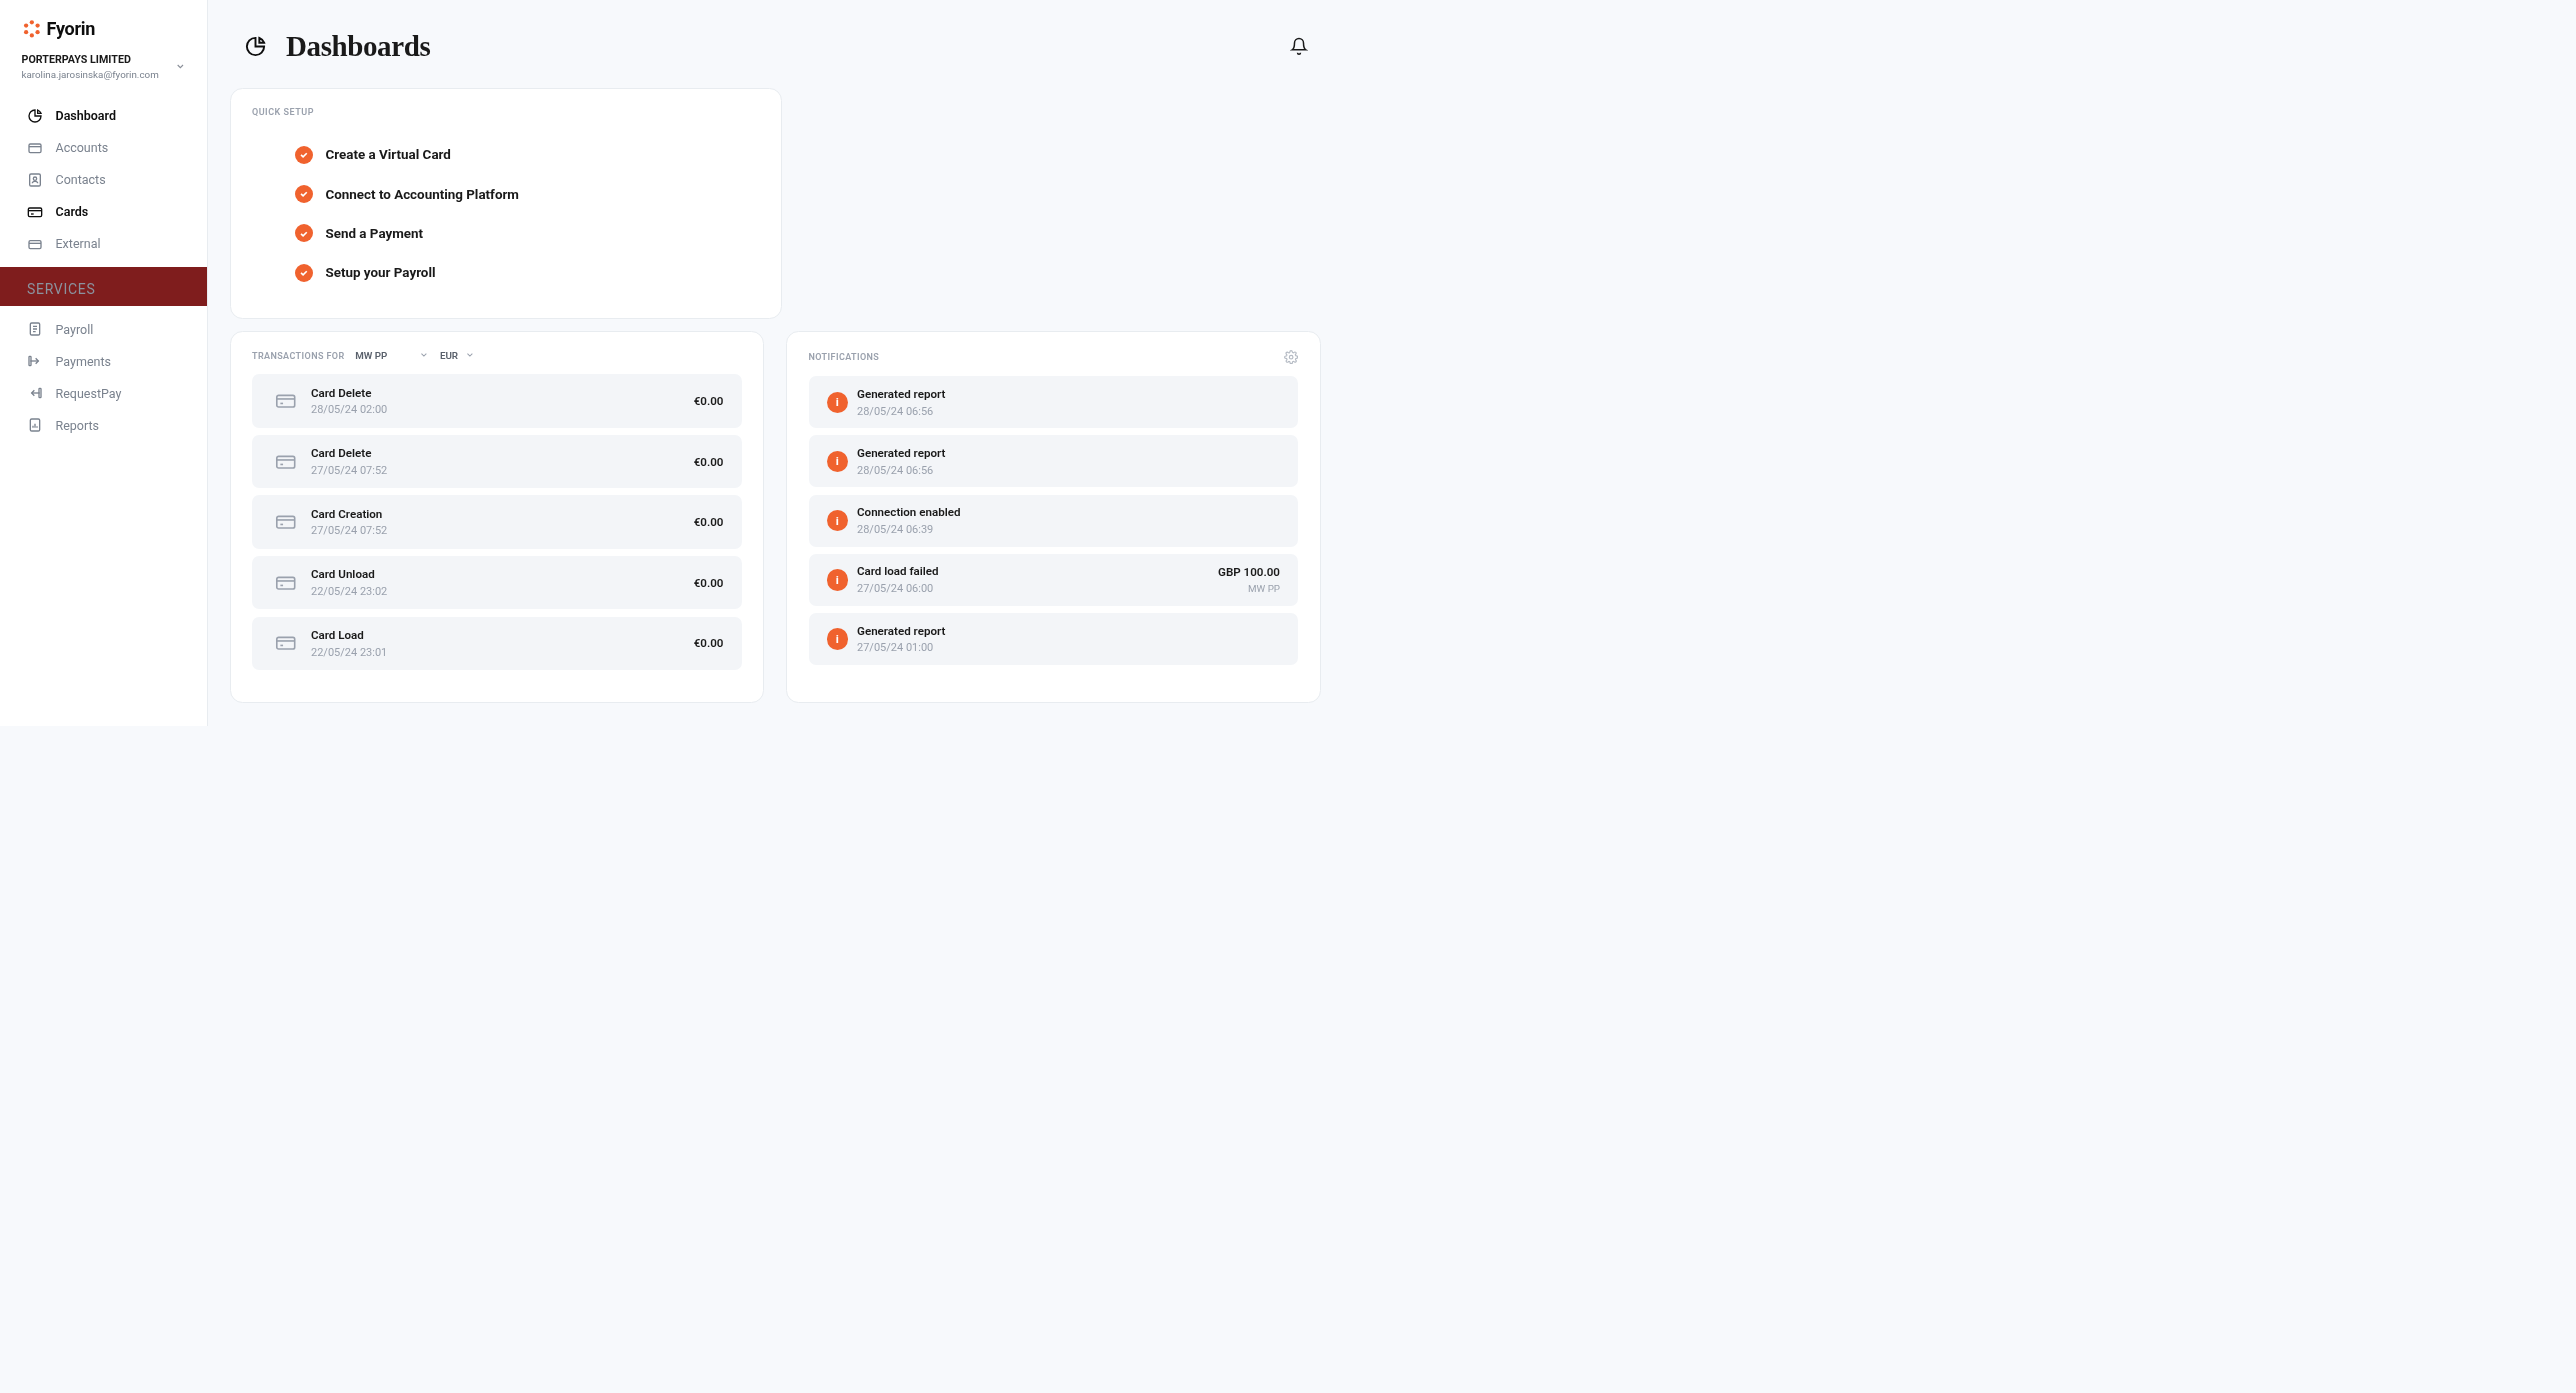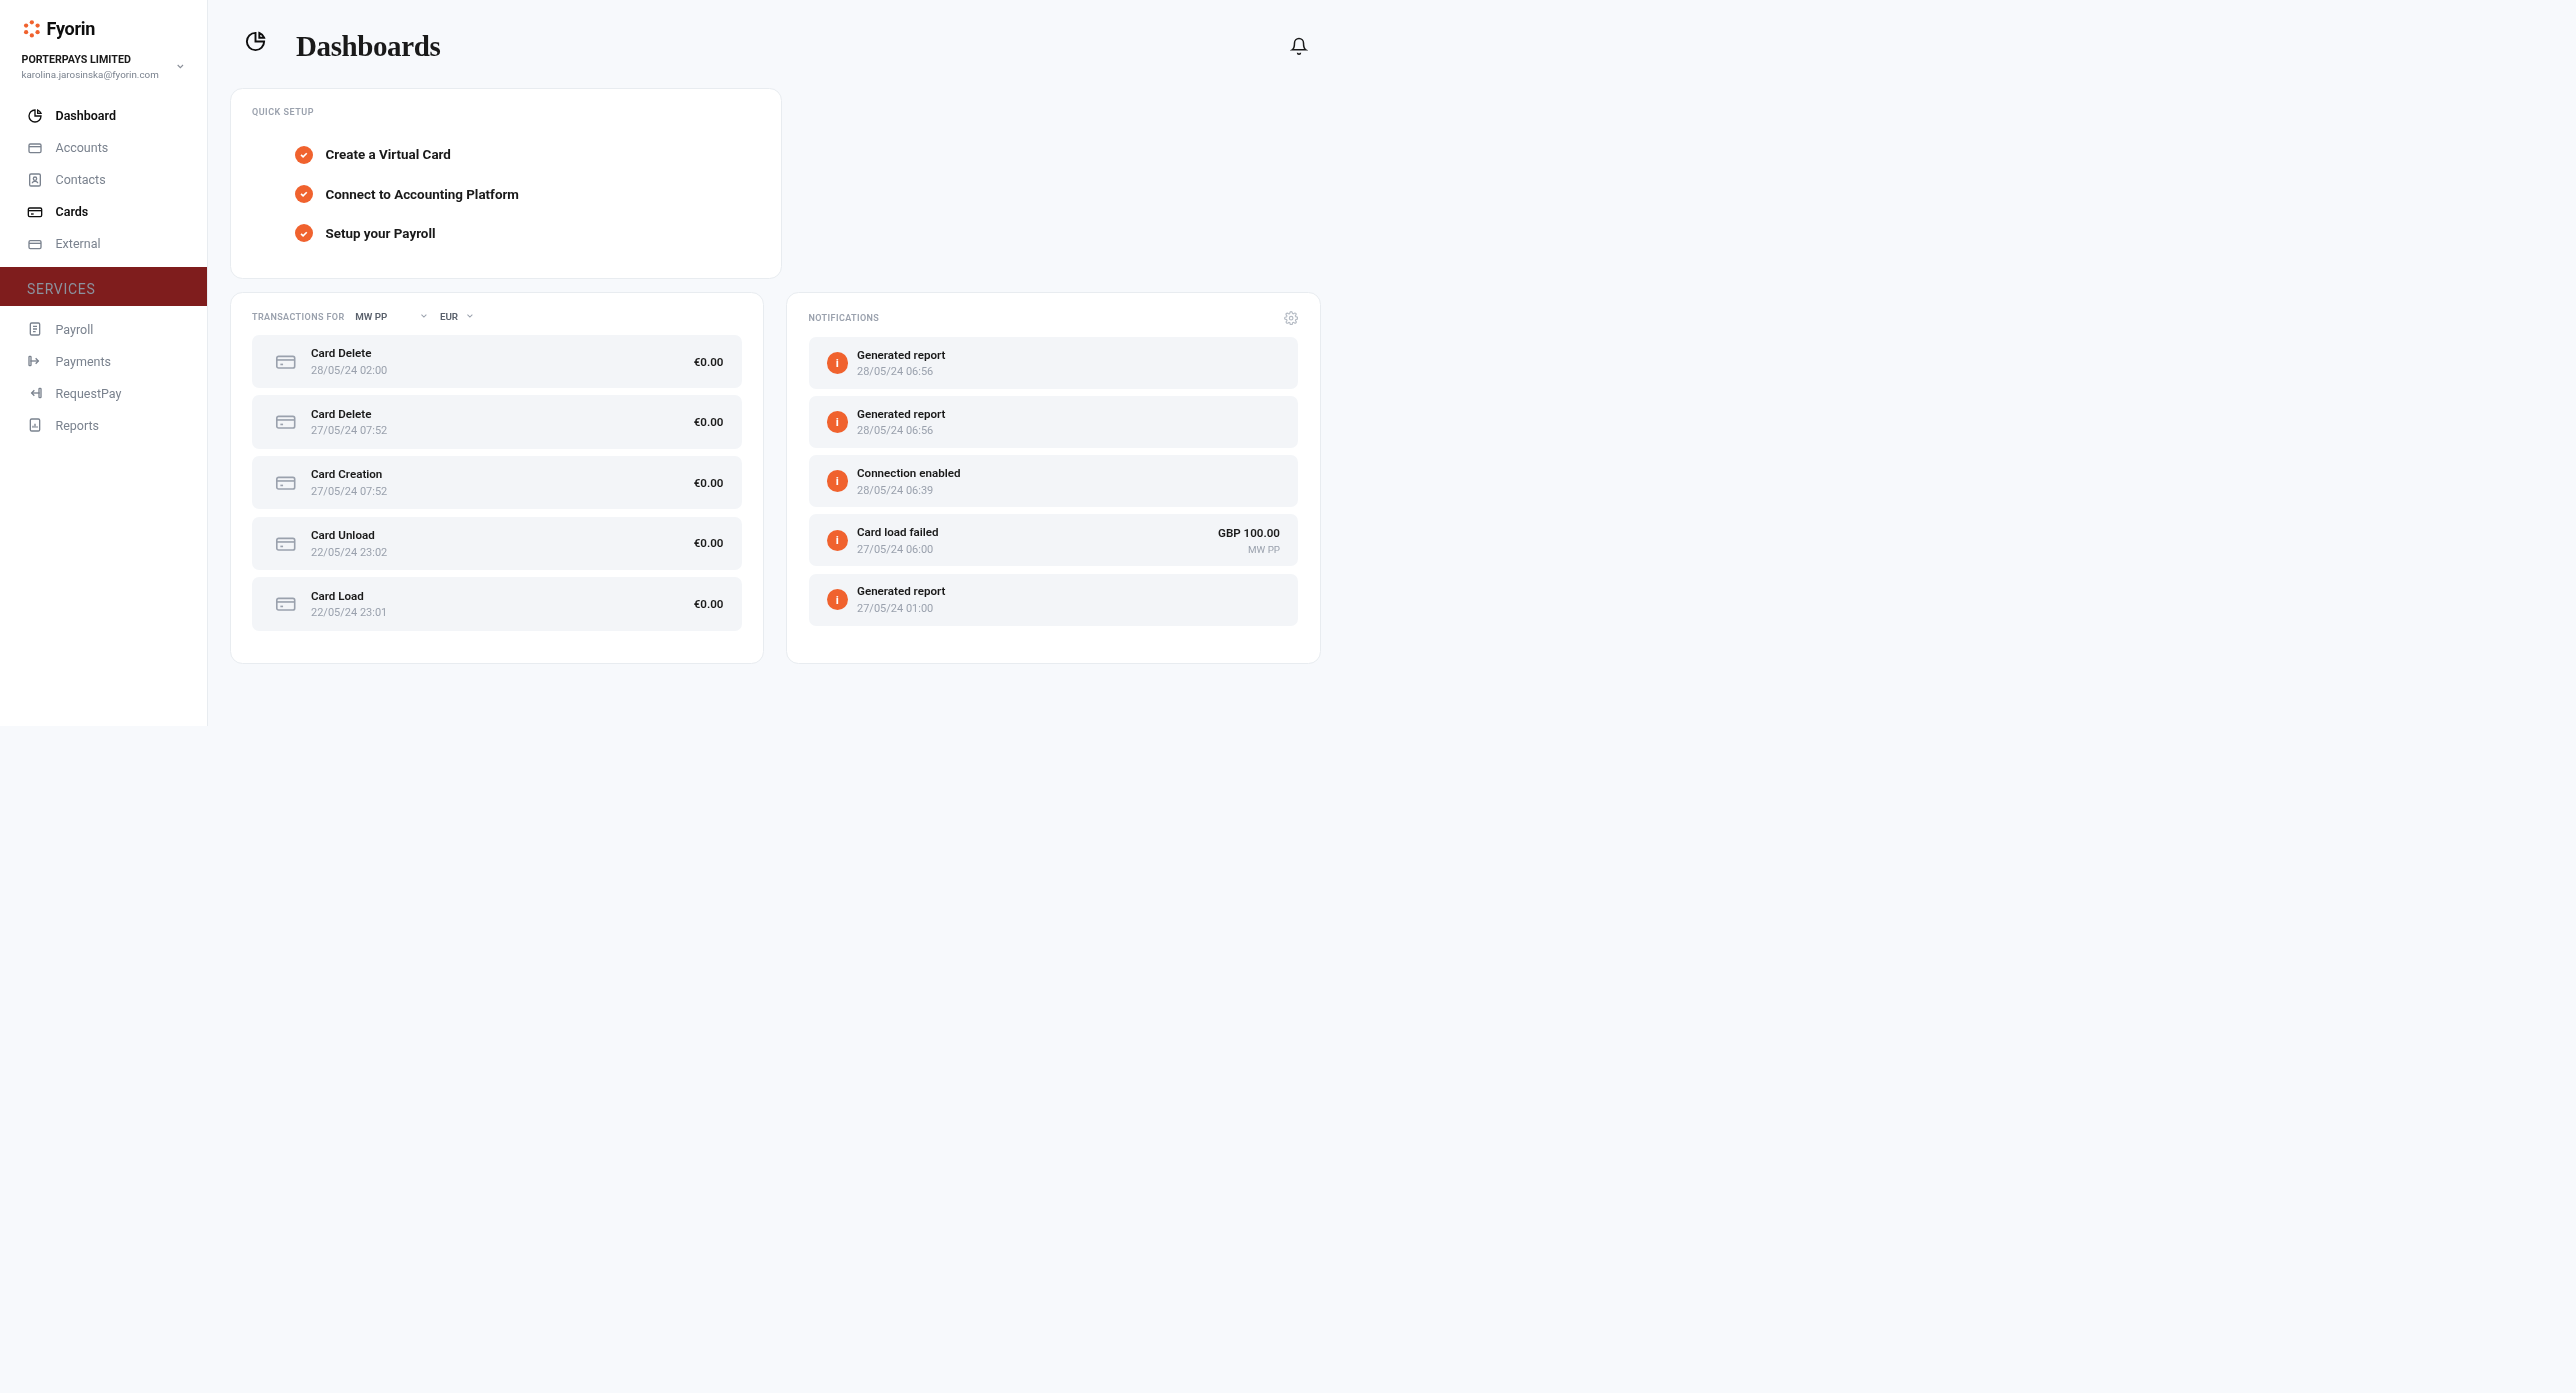--- a/index.html
+++ b/index.html
@@ -98,22 +98,22 @@
   overflow-y: auto;
 }
 .topbar {
   display: flex;
   align-items: center;
   justify-content: space-between;
   padding: 30px 32px 25px 36px;
 }
 .page-title-wrap {
   display: flex;
-  align-items: flex-start;
-  gap: 29px;
+  align-items: center;
+  gap: 19px;
 }
 .page-title-icon {
   width: 23px; height: 23px;
 }
 .page-title {
   font-size: 29px;
   font-weight: 800;
   letter-spacing: -0.4px;
   font-family: Georgia, 'Times New Roman', serif;
 }
@@ -419,20 +419,28 @@
             </svg>
           </span>
         <span class="setup-label">Connect to Accounting Platform</span>
       </div>
       <div class="setup-item">
         <span class="check-dot">
             <svg width="9.8" height="9.8" viewBox="0 0 24 24" fill="none" stroke="#fff" stroke-width="4">
               <polyline points="5 12 10 17 19 8"></polyline>
             </svg>
           </span>
+        <span class="setup-label">Send a Payment</span>
+      </div>
+      <div class="setup-item">
+        <span class="check-dot">
+            <svg width="9.8" height="9.8" viewBox="0 0 24 24" fill="none" stroke="#fff" stroke-width="4">
+              <polyline points="5 12 10 17 19 8"></polyline>
+            </svg>
+          </span>
         <span class="setup-label">Setup your Payroll</span>
       </div>
     </div>
 
     <div class="two-col">
 
       <div class="card col">
         <div class="trans-head">
           <span class="trans-for">TRANSACTIONS FOR</span>
           <span class="dropdown">

